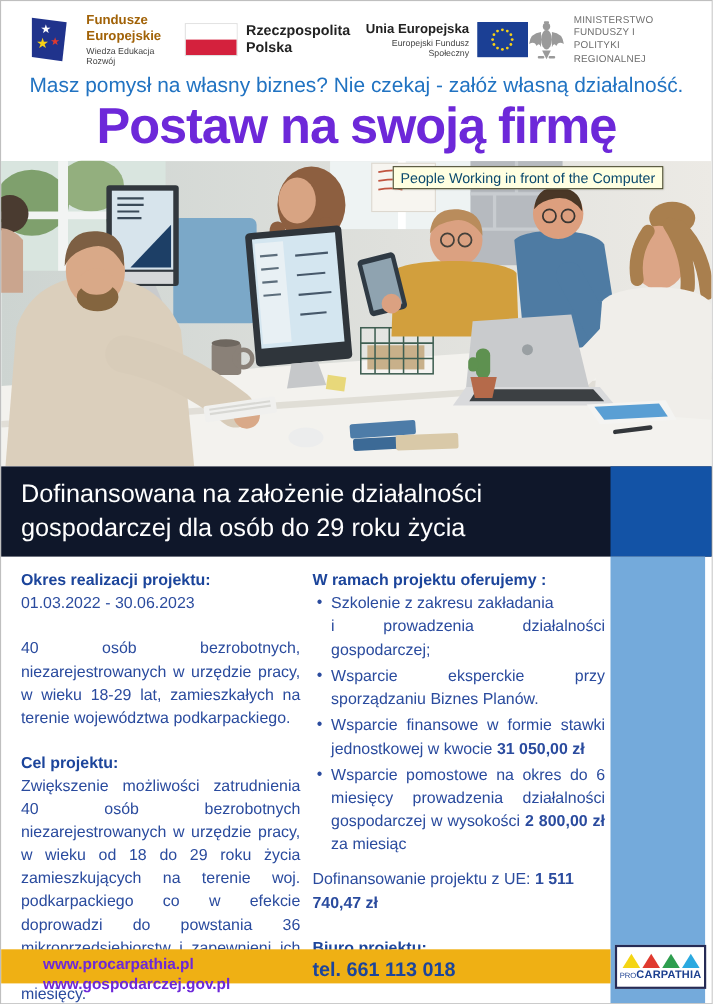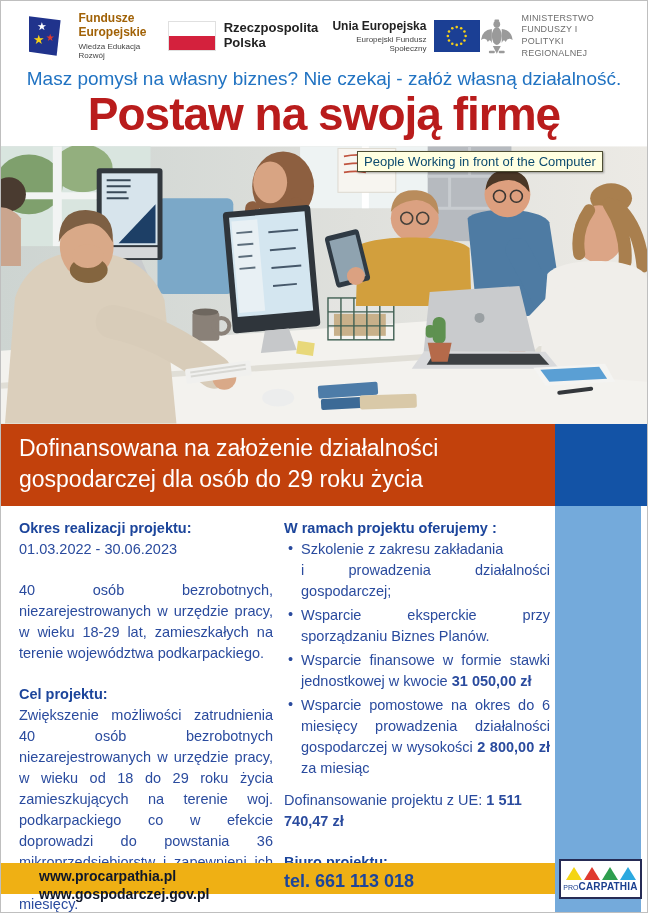--- a/index.html
+++ b/index.html
@@ -23,28 +23,28 @@
   .eagle { width:34px; height:40px; }
   .logo-min-text { font-size:9px; color:#6e6e6e; line-height:1.3; letter-spacing:.2px; }
   .logo-eu-text { text-align:right; }
   .logo-eu-text .t1 { font-size:12px; font-weight:bold; color:#222; }
   .logo-eu-text .t2 { font-size:8px; color:#444; margin-top:2px; }
   .eu-flag { width:46px; height:32px; background:#1b3f94; position:relative; }
   
   .tagline { position:absolute; top:67px; left:0; width:646px; text-align:center;
     color:#2173c2; font-size:19px; }
   .headline { position:absolute; top:86px; left:0; width:646px; text-align:center;
-    color:#b91c1c; font-size:46px; font-weight:bold; letter-spacing:-1px; }
+    color:#6d28d9; font-size:46px; font-weight:bold; letter-spacing:-1px; }
   
   .photo { position:absolute; top:145px; left:0; width:646px; height:278px; overflow:hidden; }
   .photo svg { display:block; }
   .tooltip { position:absolute; top:5px; left:356px; background:#ffffe1; border:1px solid #4d4d33;
     box-shadow:1px 1px 2px rgba(0,0,0,.35); font-size:13px; color:#0c4a6e; padding:2px 6px; white-space:nowrap; }
   
-  .banner { position:absolute; top:423px; left:0; width:646px; height:82px; background:#c2410c; }
+  .banner { position:absolute; top:423px; left:0; width:646px; height:82px; background:#0f172a; }
   .banner-text { position:absolute; top:9px; left:18px; width:530px; color:#ffffff;
     font-size:23px; line-height:31px; font-weight:400; }
   .banner-accent { position:absolute; top:0; left:554px; width:92px; height:82px; background:#1353a6; }
   
   .stripe { position:absolute; top:505px; left:554px; width:86px; height:406px; background:#74aadb; }
   
   .col { position:absolute; color:#2a4b9e; font-size:14.5px; line-height:1.45; }
   .col-left  { top:517px; left:18px;  width:254px; }
   .col-right { top:517px; left:283px; width:266px; }
   .h { font-weight:bold; color:#1c459b; }
@@ -52,21 +52,21 @@
   .gap { height:20px; }
   .gap-s { height:8px; }
   .prewrap { white-space:pre-line; }
   ul.offers { list-style:none; margin-top:0; }
   ul.offers li { position:relative; padding-left:17px; margin-bottom:3px; }
   ul.offers li::before { content:"•"; position:absolute; left:4px; top:-1px; color:#2a4b9e; }
   .bold { font-weight:bold; }
   
   .yellow { position:absolute; top:862px; left:0; width:554px; height:31px; background:#efb014; }
   .urls { position:absolute; top:2px; left:38px; font-size:14px; font-weight:bold; color:#1c459b; line-height:1; }
-  .urls a { color:#0f172a; text-decoration:none; display:block; margin-top:4px; }
+  .urls a { color:#6d28d9; text-decoration:none; display:block; margin-top:4px; }
   .phone { position:absolute; top:8px; left:283px; font-size:18px; font-weight:bold; color:#1c459b; }
   .logo-box { position:absolute; top:858px; left:558px; width:83px; height:40px; background:#ffffff;
     border:2px solid #262b55; display:flex; flex-direction:column; align-items:center; justify-content:center; }
   .tri-row { display:flex; gap:2px; height:14px; align-items:flex-end; }
   .tri { width:0; height:0; border-left:8px solid transparent; border-right:8px solid transparent; }
   .tri-y { border-bottom:13px solid #f4d514; }
   .tri-r { border-bottom:13px solid #e03a2f; }
   .tri-g { border-bottom:13px solid #2e9e4f; }
   .tri-b { border-bottom:13px solid #2ba9e0; }
   .logo-box-text { font-size:10px; color:#1b3f8f; line-height:1; margin-top:2px; white-space:nowrap; }

